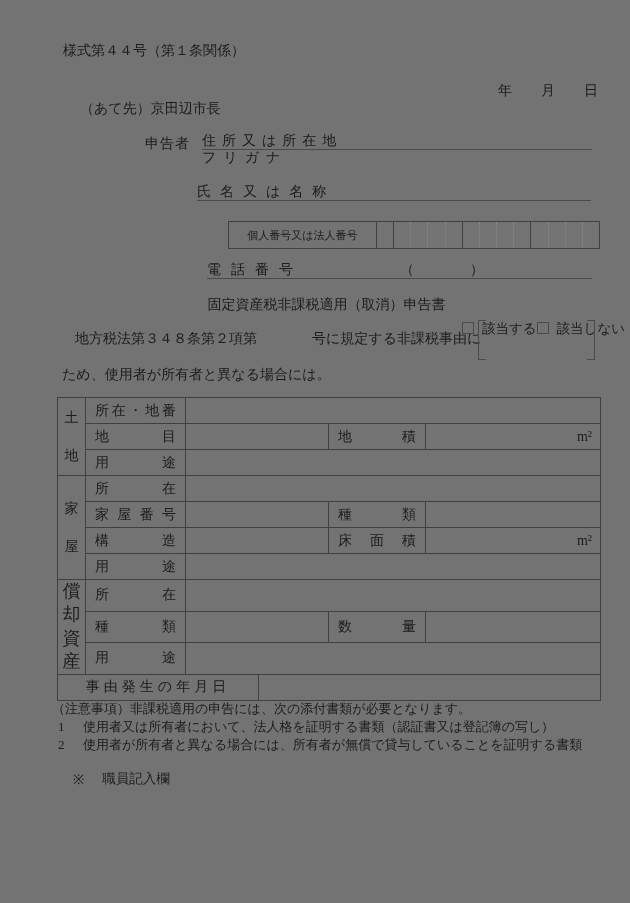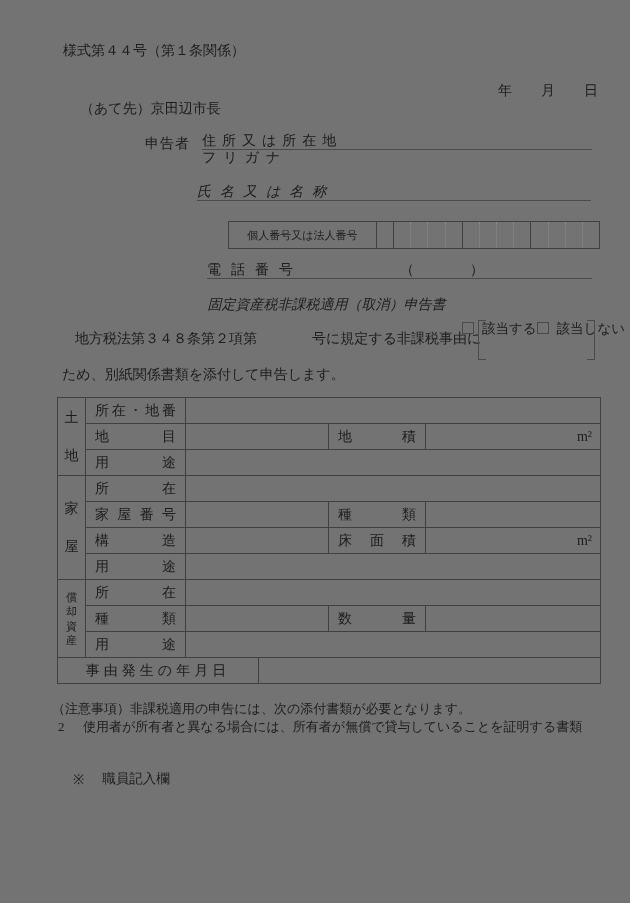--- a/index.html
+++ b/index.html
@@ -15,40 +15,40 @@
   .date-line { left:498px; top:82px; width:100px; display:flex; justify-content:space-between; }
   .addressee { left:80px; top:100px; }
 
   
   .declarant-label { left:145px; top:135px; letter-spacing:1px; }
   .field-line { border-bottom:1px solid #4a4a4a; }
   .address-line { left:202px; top:132px; width:390px; height:17px; }
   .address-label { letter-spacing:6px; }
   .furigana-line { left:202px; top:149px; width:406px; height:16px; border-bottom:1px dotted #767676; }
   .furigana-label { letter-spacing:7px; }
-  .name-line { left:197px; top:183px; width:394px; height:17px;font-style:italic; }
+  .name-line { left:197px; top:183px; width:394px; height:17px; }
   .name-label { letter-spacing:9px; }
 
   
   .id-box { left:228px; top:221px; width:370px; height:26px; border:1px solid #404040; display:flex; }
   .id-label { width:147px; border-right:1px solid #404040; display:flex; align-items:center; justify-content:center; font-size:11px; }
   .id-cells { flex:1; display:flex; }
   .id-cell { flex:1; }
   .sep-solid { border-left:1px solid #404040; }
   .sep-dot { border-left:1px dotted #8a8a8a; }
 
   
   .phone-line { left:207px; top:261px; width:385px; height:17px; }
   .phone-label { letter-spacing:10px; }
   .phone-paren { position:absolute; top:0; }
   .paren-open { left:193px; }
   .paren-close { left:263px; }
 
   
-  .doc-title { left:0; top:296px; width:630px; text-align:center; padding-left:23px; box-sizing:border-box;font-style:italic; }
+  .doc-title { left:0; top:296px; width:630px; text-align:center; padding-left:23px; box-sizing:border-box; }
   .law-left { left:75px; top:330px;font-family:Liberation Mono, monospace; }
   .law-right { left:312px; top:330px; }
   .law-blank { left:258px; top:328px; width:52px; height:18px; }
   .bracket { left:478px; top:320px; width:117px; height:40px; display:flex; flex-direction:row; justify-content:center; padding-left:14px; box-sizing:border-box; }
   .bracket-arm { position:absolute; top:0; width:7px; height:38px; border-top:1px solid #4a4a4a; border-bottom:1px solid #4a4a4a; }
   .arm-left { left:0; border-left:1px solid #4a4a4a; }
   .arm-right { right:0; border-right:1px solid #4a4a4a; }
   .opt-row { line-height:18px; font-size:13.5px; white-space:nowrap; }
   .cbx { display:inline-block; width:10px; height:10px; border:1px solid #4a4a4a; margin-right:8px; vertical-align:-1px; }
   .statement { left:62px; top:366px; }
@@ -56,21 +56,21 @@
   
   .asset-wrap { left:57px; top:397px; width:543px; }
   table { border-collapse:collapse; table-layout:fixed; width:543px; }
   td { border:1px solid #404040; height:25px; padding:0; font-size:14px; overflow:hidden; }
   td.lbl { text-align:justify; text-align-last:justify; padding:0 9px; }
   td.val { }
   td.unit { text-align:right; padding-right:8px; }
   td.group { text-align:center; vertical-align:middle; }
   .vtxt { width:1em; margin:0 auto; word-break:break-all; white-space:normal; text-align:center; }
   .lh-land, .lh-bldg { line-height:2.7; }
-  .lh-dep { line-height:1.3; font-size:11px; }
+  .lh-dep { line-height:1.3; font-size:18px; }
   .evt-table td { border-top:none; }
   td.evt-lbl { text-align:center; letter-spacing:4px; }
 
   
   .notes { left:52px; top:700px; width:560px; line-height:18px; font-size:13px; white-space:nowrap; }
   .note-item { padding-left:6px; }
   .note-num { display:inline-block; width:25px; }
 
   
   .staff-heading { left:73px; top:770px; display:flex; gap:18px; font-size:13.5px; }
@@ -144,21 +144,21 @@
     <span class="bracket-arm arm-left"></span>
     <span class="bracket-arm arm-right"></span>
     <div class="opt-row">
       <span class="cbx"></span><span>該当する</span>
     </div>
     <div class="opt-row">
       <span class="cbx"></span><span>該当しない</span>
     </div>
   </div>
 
-  <div class="abs statement">ため、別紙関係書類を添付して申告します。</div>
+  <div class="abs statement">ため、使用者が所有者と異なる場合には。</div>
 
   <div class="abs asset-wrap">
     <table class="asset-table">
       <colgroup>
           <col style="width:28px">
           <col style="width:100px">
           <col style="width:143px">
           <col style="width:97px">
           <col style="width:175px">
         </colgroup>
@@ -232,20 +232,23 @@
         <td class="evt-lbl">事由発生の年月日</td>
         <td class="val"></td>
       </tr>
     </tbody>
       </table>
   </div>
 
   <div class="abs notes">
     <div>（注意事項）非課税適用の申告には、次の添付書類が必要となります。</div>
     <div class="note-item">
+      <span class="note-num">1</span><span>使用者又は所有者において、法人格を証明する書類（認証書又は登記簿の写し）</span>
+    </div>
+    <div class="note-item">
       <span class="note-num">2</span><span>使用者が所有者と異なる場合には、所有者が無償で貸与していることを証明する書類</span>
     </div>
   </div>
 
   <div class="abs staff-heading">
     <span>※</span>
     <span>職員記入欄</span>
   </div>
 
 

